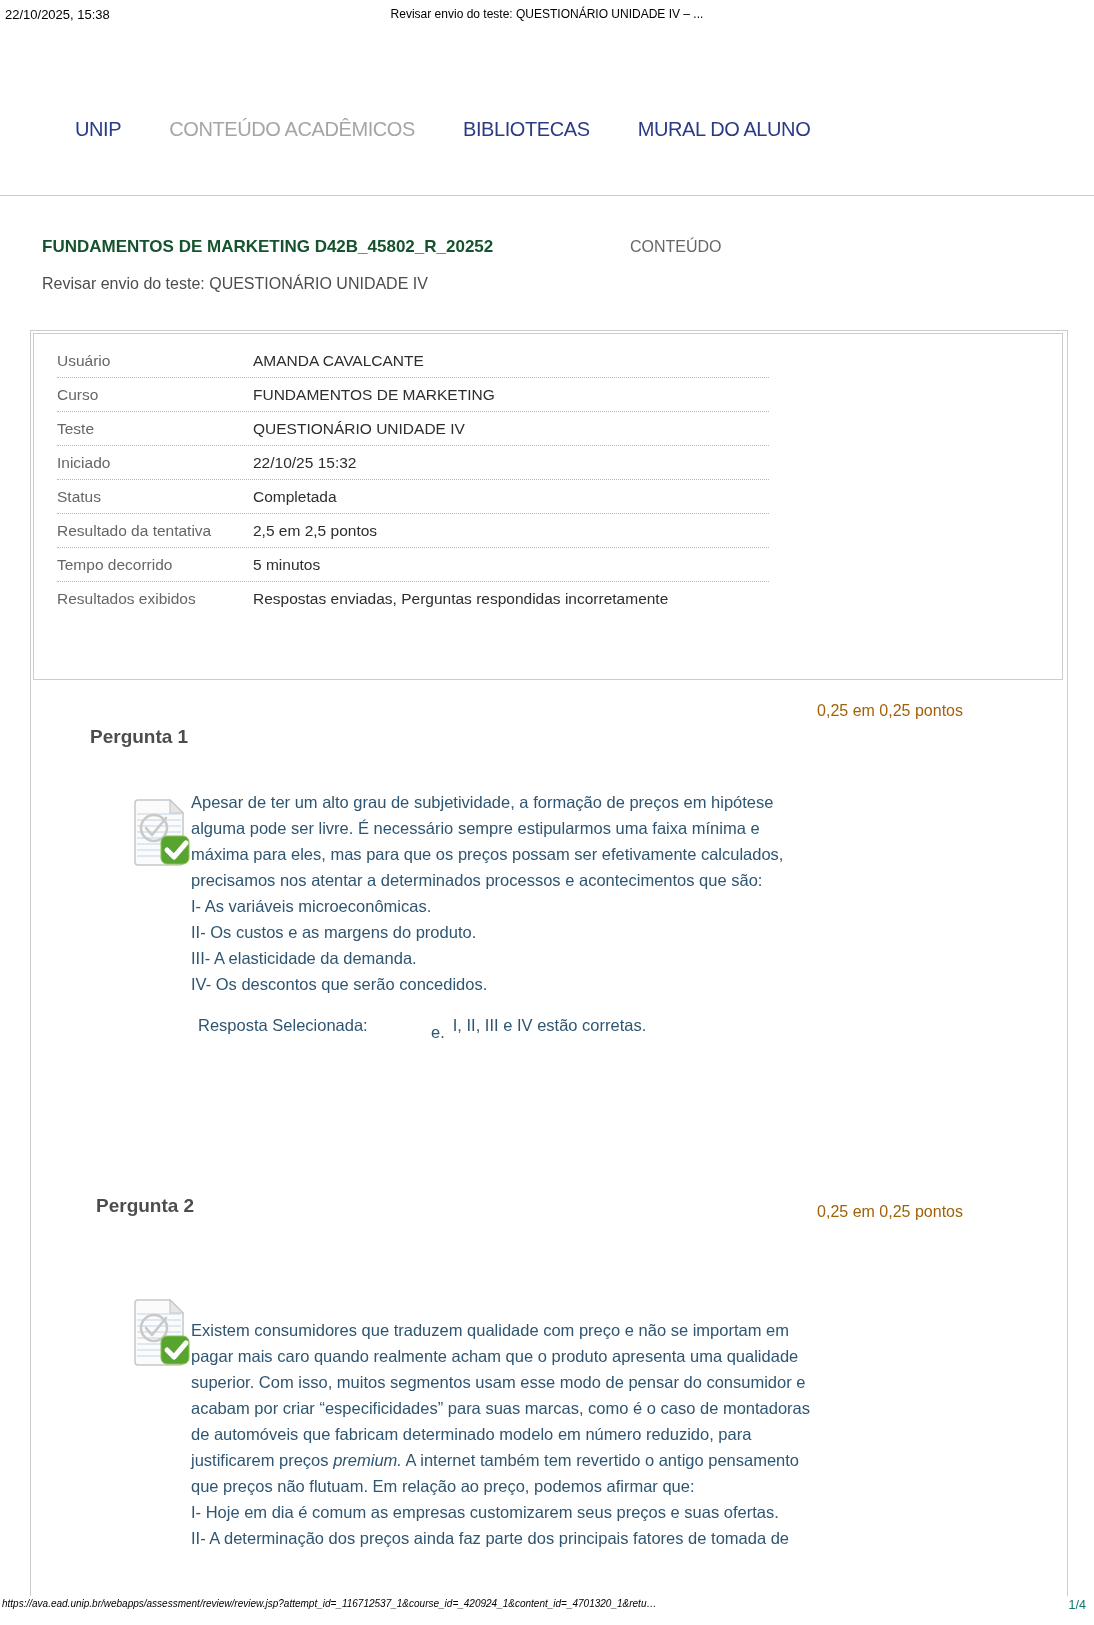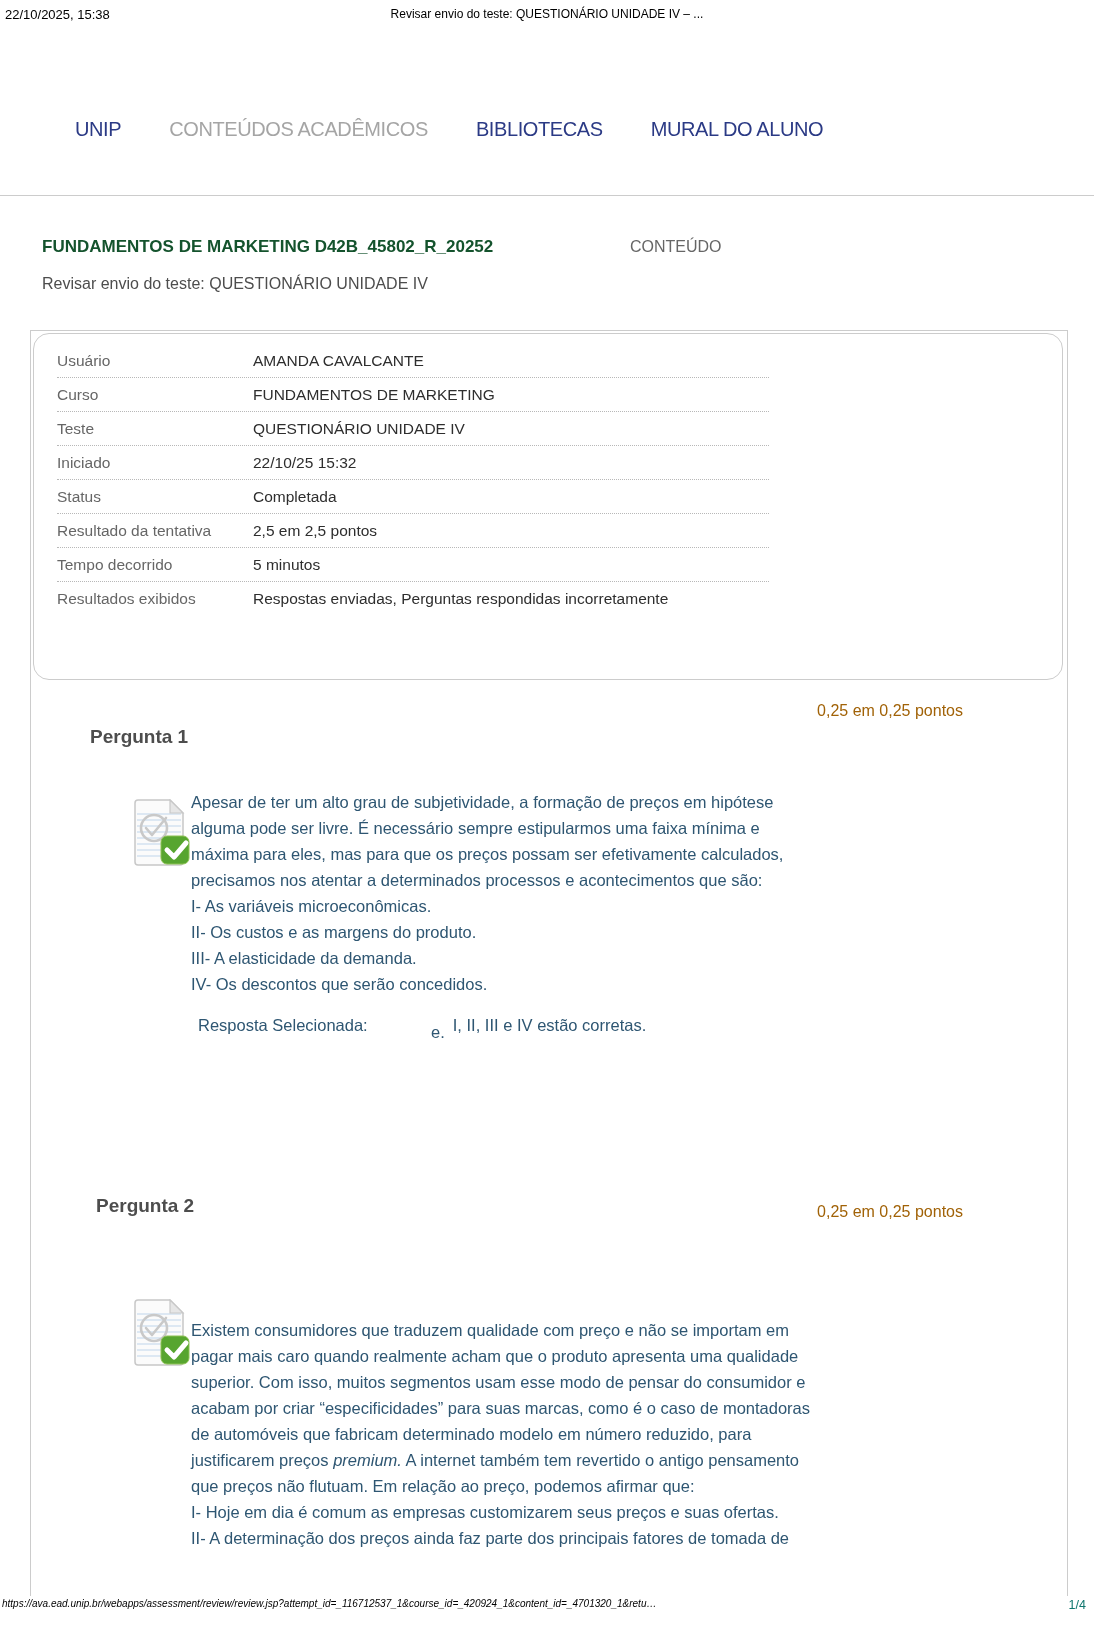--- a/index.html
+++ b/index.html
@@ -24,21 +24,21 @@
   .course-title{position:absolute;left:42px;top:237px;font-size:17px;font-weight:bold;color:#14532d;}
   .breadcrumb-conteudo{position:absolute;left:630px;top:238px;font-size:16px;color:#666;cursor:pointer;}
   .page-subtitle{position:absolute;left:42px;top:275px;font-size:16px;color:#4d4d4d;}
 
   
   .review-content{position:absolute;left:30px;top:330px;width:1036px;height:1265px;
     border:1px solid #cccccc;border-bottom:none;background:#fff;}
 
   
   .summary-box{position:absolute;left:2px;top:2px;width:1028px;height:345px;
-    border:1px solid #cccccc;border-radius:16px;}
+    border:1px solid #cccccc;border-radius:0;}
   .summary-table{position:absolute;left:23px;top:10px;width:712px;}
   .summary-row{display:flex;align-items:baseline;padding:8px 0;border-bottom:1px dotted #b8b8b8;font-size:15.5px;line-height:17px;}
   .summary-row:last-child{border-bottom:none;}
   .summary-label{width:196px;flex:0 0 196px;color:#666;}
   .summary-value{flex:1;color:#2e2e2e;}
 
   
   .question-title{position:absolute;font-size:19px;font-weight:bold;color:#4d4d4d;}
   .question-points{position:absolute;right:104px;font-size:16px;color:#a16207;}
   .q-icon{position:absolute;left:103px;width:58px;height:68px;}
@@ -84,21 +84,21 @@
       <path d="M33 51 l7 7 l12 -14" fill="none" stroke="#ffffff" stroke-width="5" stroke-linecap="round" stroke-linejoin="round"></path>
     </g>
   </defs>
 </svg>
 
 <div class="print-datetime">22/10/2025, 15:38</div>
 <div class="print-title">Revisar envio do teste: QUESTIONÁRIO UNIDADE IV – ...</div>
 
 <nav class="main-nav">
   <span class="nav-item">UNIP</span>
-  <span class="nav-item muted">CONTEÚDOS ACADÊMICOS</span>
+  <span class="nav-item muted">CONTEÚDO ACADÊMICOS</span>
   <span class="nav-item">BIBLIOTECAS</span>
   <span class="nav-item">MURAL DO ALUNO</span>
 </nav>
 
 <div class="header-divider"></div>
 
 <div class="course-title">FUNDAMENTOS DE MARKETING D42B_45802_R_20252</div>
 <div class="breadcrumb-conteudo">CONTEÚDO</div>
 <div class="page-subtitle">Revisar envio do teste: QUESTIONÁRIO UNIDADE IV</div>
 

